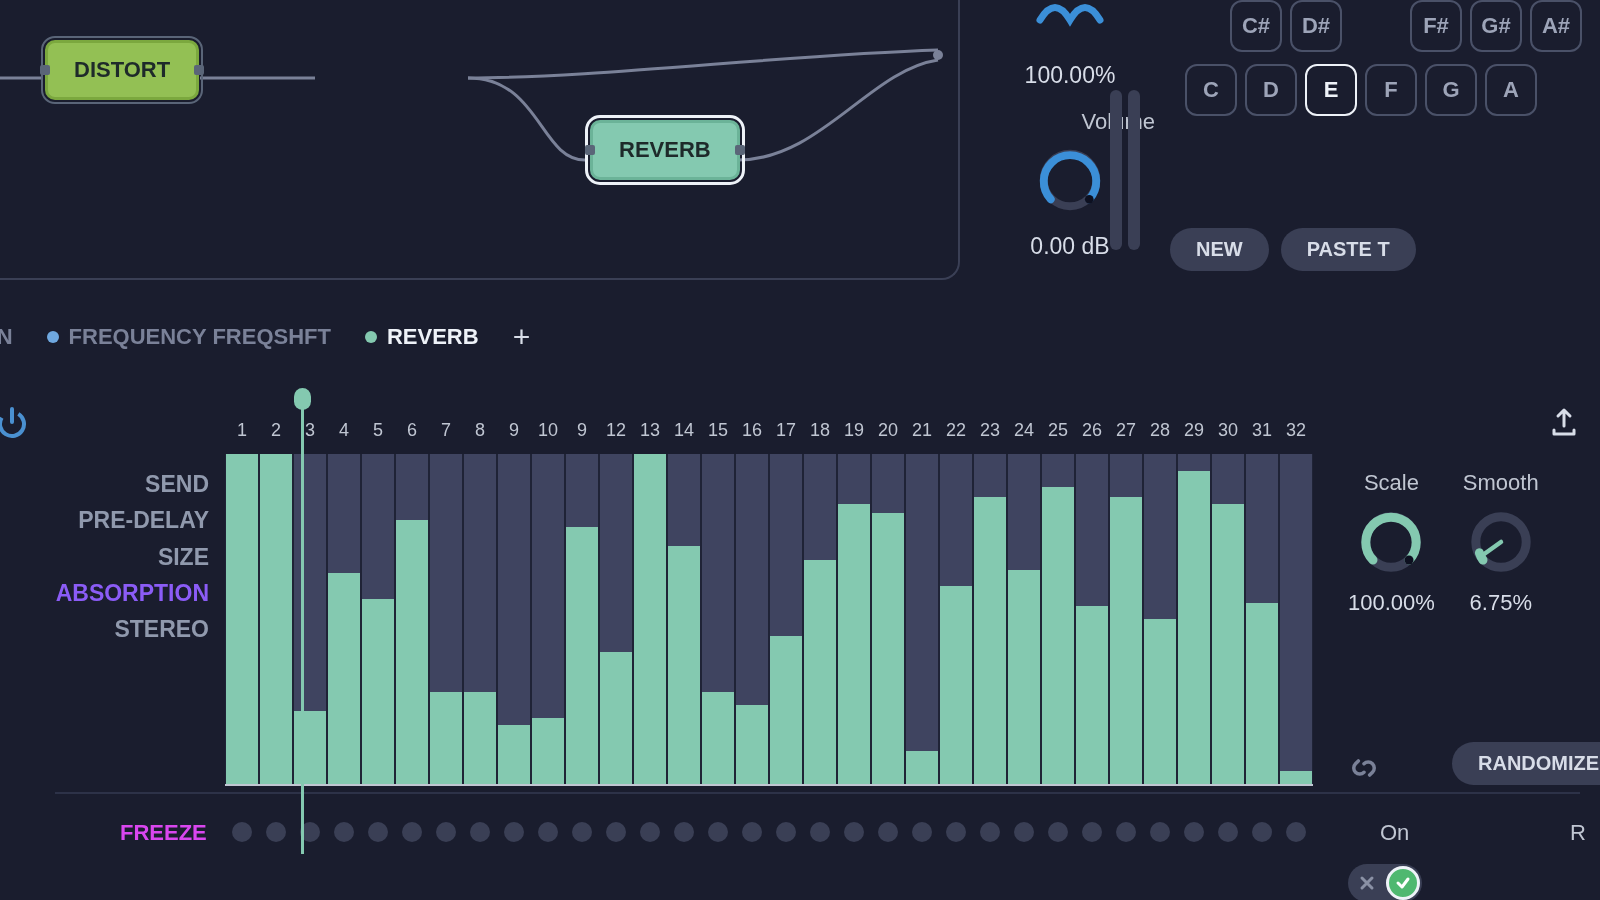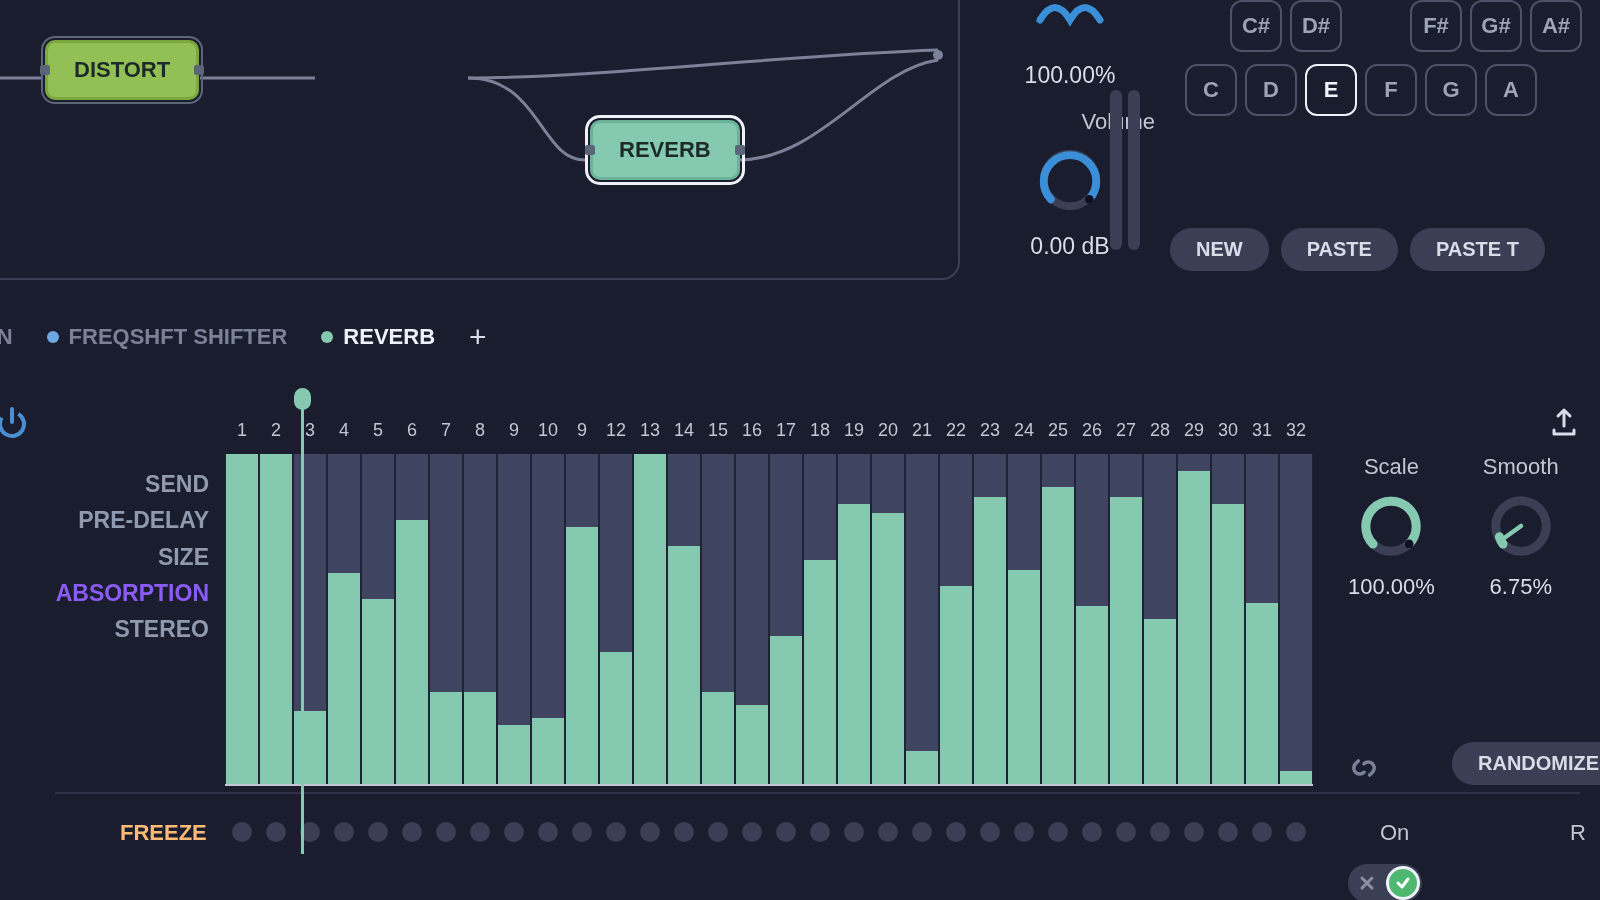--- a/index.html
+++ b/index.html
@@ -109,32 +109,32 @@
   .bar-bg { position: absolute; left: 1px; right: 1px; top: 0; bottom: 0; background: #3f4460; }
   .bar-fg { position: absolute; left: 1px; right: 1px; bottom: 0; background: #84c9b0; }
   .bars-baseline { position: absolute; left: 225px; top: 404px; width: 1088px; height: 2px; background: #c0c6d2; }
 
   .playhead { position: absolute; left: 301px; top: 14px; width: 3px; height: 460px; background: #84c9b0; z-index: 5; }
   .playhead::before { content: ''; position: absolute; left: -7px; top: -6px; width: 17px; height: 22px; background: #84c9b0; border-radius: 9px; }
 
   .upload-icon { position: absolute; right: 20px; top: 26px; color: #d8dde8; cursor: pointer; }
 
   
-  .right-knobs { position: absolute; left: 1348px; top: 74px; display: flex; gap: 48px; }
+  .right-knobs { position: absolute; left: 1348px; top: 90px; display: flex; gap: 28px; }
   .rk { text-align: center; }
   .rk-label { font-size: 22px; color: #c0c6d2; margin-bottom: 10px; }
   .rk-val { font-size: 22px; color: #d8dde8; margin-top: 12px; }
   .rk-knob { width: 72px; height: 72px; margin: 0 auto; position: relative; }
 
   .link-icon { position: absolute; left: 1348px; top: 372px; color: #7a8198; cursor: pointer; }
   .randomize-btn { position: absolute; left: 1452px; top: 362px; }
 
   
   .divider { position: absolute; left: 55px; top: 412px; right: 20px; height: 2px; background: #2d3248; }
-  .freeze-label { position: absolute; left: 120px; top: 440px; font-size: 22px; font-weight: 600; color: #fdba74; }
+  .freeze-label { position: absolute; left: 120px; top: 440px; font-size: 22px; font-weight: 600; color: #d946ef; }
   .freeze-dots { position: absolute; left: 225px; top: 442px; display: flex; }
   .fdot { width: 20px; height: 20px; border-radius: 50%; background: #3a3f55; margin: 0 7px; cursor: pointer; }
   .on-label { position: absolute; left: 1380px; top: 440px; font-size: 22px; color: #c0c6d2; }
   .toggle-group { position: absolute; left: 1348px; top: 484px; display: flex; align-items: center; background: #3a3f55; border-radius: 22px; padding: 2px; gap: 2px; }
   .toggle-circ { width: 34px; height: 34px; border-radius: 50%; display: flex; align-items: center; justify-content: center; font-size: 20px; cursor: pointer; }
   .toggle-circ.off { color: #8a91a5; }
   .toggle-circ.on { background: #4fb870; color: #fff; border: 3px solid #eef2f8; }
 
   svg.aknob { width: 100%; height: 100%; }
 </style>
@@ -196,29 +196,28 @@
       <button class="key-btn">D</button>
       <button class="key-btn active">E</button>
       <button class="key-btn">F</button>
       <button class="key-btn">G</button>
       <button class="key-btn">A</button>
     </div>
 </div>
 
 <div class="actions">
   <button class="pill-btn">NEW</button>
-  <button class="pill-btn">PASTE</button>
   <button class="pill-btn">PASTE T</button>
 </div>
 
 <div class="tabs">
   <span class="tab partial">TION</span>
   <span class="tab">
       <span class="dot blue"></span>
-      <span>FREQSHFT SHIFTER</span>
+      <span>FREQUENCY FREQSHFT</span>
     </span>
   <span class="tab active">
       <span class="dot green"></span>
       <span>REVERB</span>
     </span>
   <span class="plus-btn">+</span>
 </div>
 
 <div class="param-panel">
   <svg class="power-icon" width="36" height="36" viewBox="0 0 36 36">

